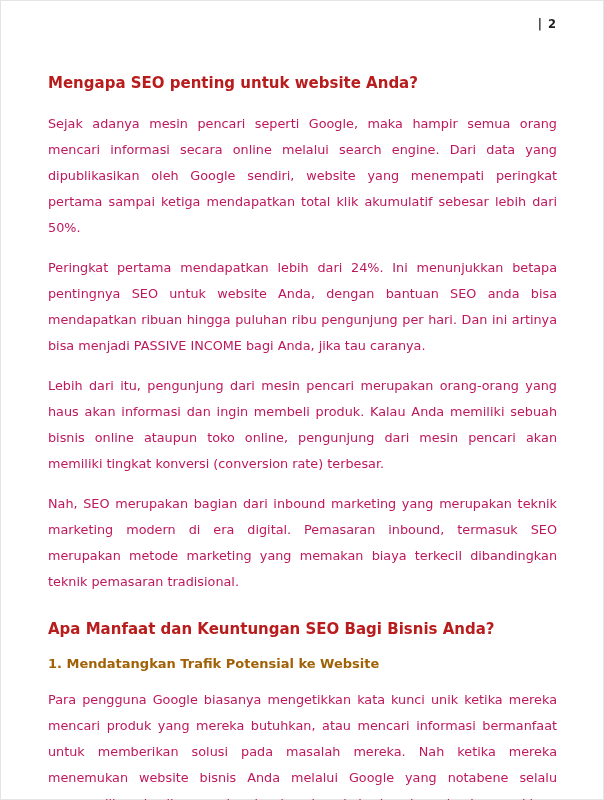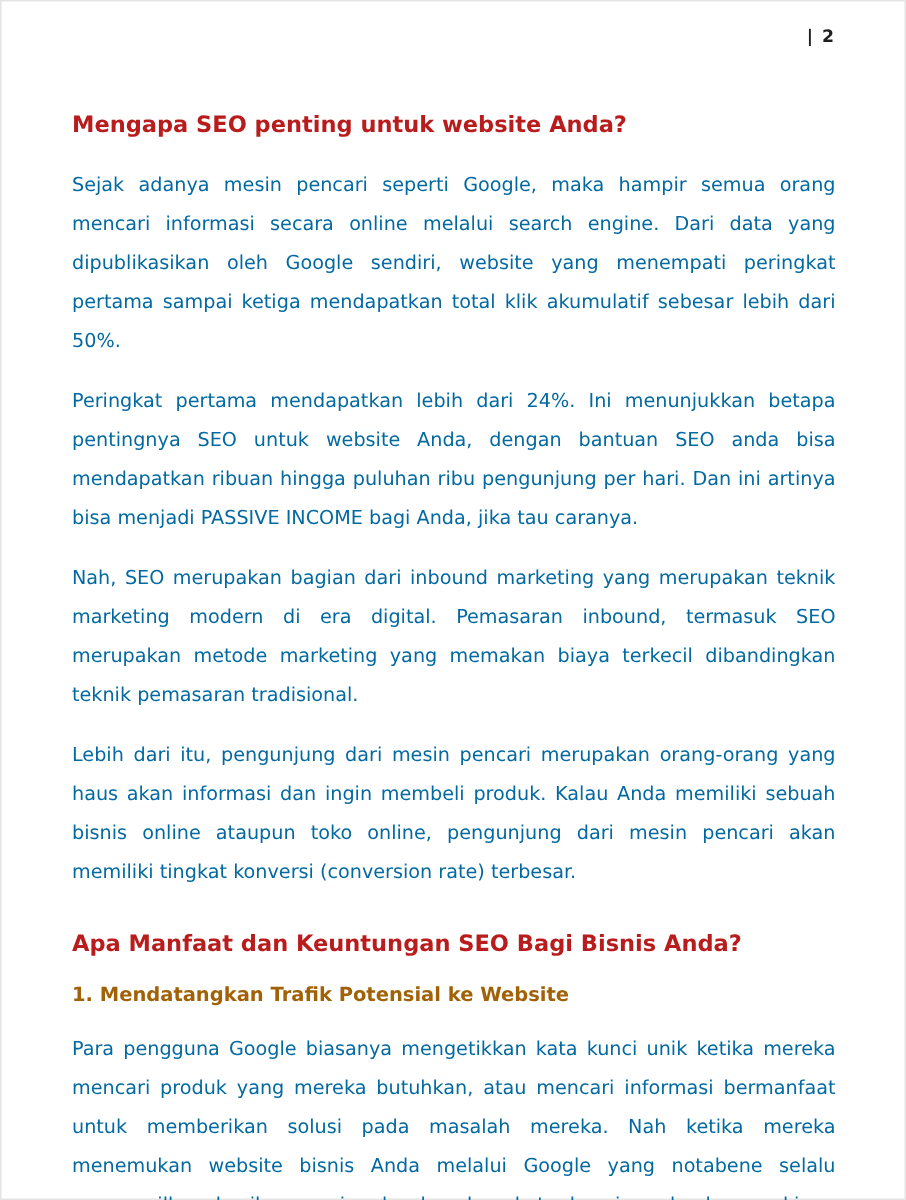--- a/index.html
+++ b/index.html
@@ -39,21 +39,21 @@
     color: #b91c1c;
     margin: 0 0 18px 0;
     line-height: 20px;
   }
   h1.doc-heading.second {
     margin-top: 24px;
     margin-bottom: 16px;
   }
   p.doc-para {
     font-size: 12.8px;
-    color: #0369a1;
+    color: #be185d;
     line-height: 26px;
     text-align: justify;
     margin: 0 0 14px 0;
   }
   h2.doc-subheading {
     font-size: 13px;
     font-weight: bold;
     color: #a16207;
     margin: 0 0 14px 0;
     line-height: 18px;
@@ -69,23 +69,23 @@
   </div>
 
   <div class="content">
 
     <h1 class="doc-heading">Mengapa SEO penting untuk website Anda?</h1>
 
     <p class="doc-para">Sejak adanya mesin pencari seperti Google, maka hampir semua orang mencari informasi secara online melalui search engine. Dari data yang dipublikasikan oleh Google sendiri, website yang menempati peringkat pertama sampai ketiga mendapatkan total klik akumulatif sebesar lebih dari 50%.</p>
 
     <p class="doc-para">Peringkat pertama mendapatkan lebih dari 24%. Ini menunjukkan betapa pentingnya SEO untuk website Anda, dengan bantuan SEO anda bisa mendapatkan ribuan hingga puluhan ribu pengunjung per hari. Dan ini artinya bisa menjadi PASSIVE INCOME bagi Anda, jika tau caranya.</p>
 
+    <p class="doc-para">Lebih dari itu, pengunjung dari mesin pencari merupakan orang-orang yang haus akan informasi dan ingin membeli produk. Kalau Anda memiliki sebuah bisnis online ataupun toko online, pengunjung dari mesin pencari akan memiliki tingkat konversi (conversion rate) terbesar.</p>
+
     <p class="doc-para">Nah, SEO merupakan bagian dari inbound marketing yang merupakan teknik marketing modern di era digital. Pemasaran inbound, termasuk SEO merupakan metode marketing yang memakan biaya terkecil dibandingkan teknik pemasaran tradisional.</p>
-
-    <p class="doc-para">Lebih dari itu, pengunjung dari mesin pencari merupakan orang-orang yang haus akan informasi dan ingin membeli produk. Kalau Anda memiliki sebuah bisnis online ataupun toko online, pengunjung dari mesin pencari akan memiliki tingkat konversi (conversion rate) terbesar.</p>
 
     <h1 class="doc-heading second">Apa Manfaat dan Keuntungan SEO Bagi Bisnis Anda?</h1>
 
     <h2 class="doc-subheading">1. Mendatangkan Trafik Potensial ke Website</h2>
 
     <p class="doc-para">Para pengguna Google biasanya mengetikkan kata kunci unik ketika mereka mencari produk yang mereka butuhkan, atau mencari informasi bermanfaat untuk memberikan solusi pada masalah mereka. Nah ketika mereka menemukan website bisnis Anda melalui Google yang notabene selalu menampilkan hasil pencarian berdasarkan kata kunci, maka kemungkinan besar mereka akan menjadi customer Anda karena mereka mengetikkan kata kunci yang relevan dengan bisnis Anda.</p>
 
   </div>
 </div>
 

